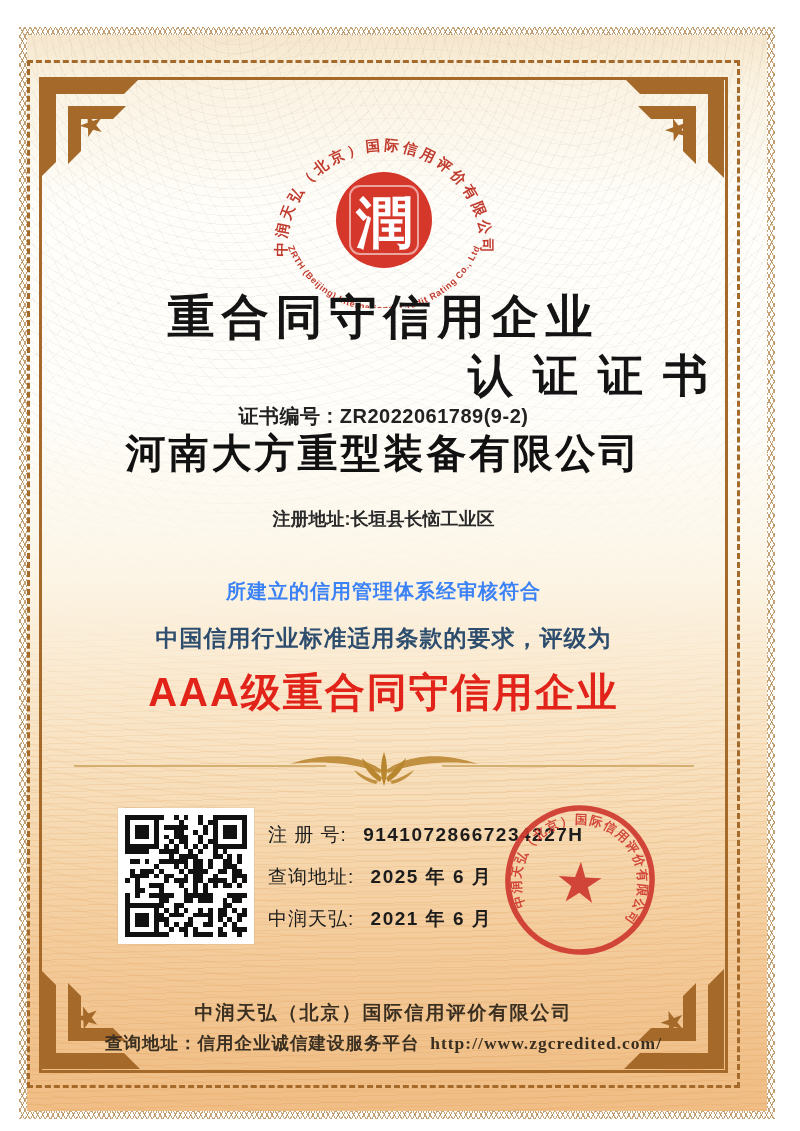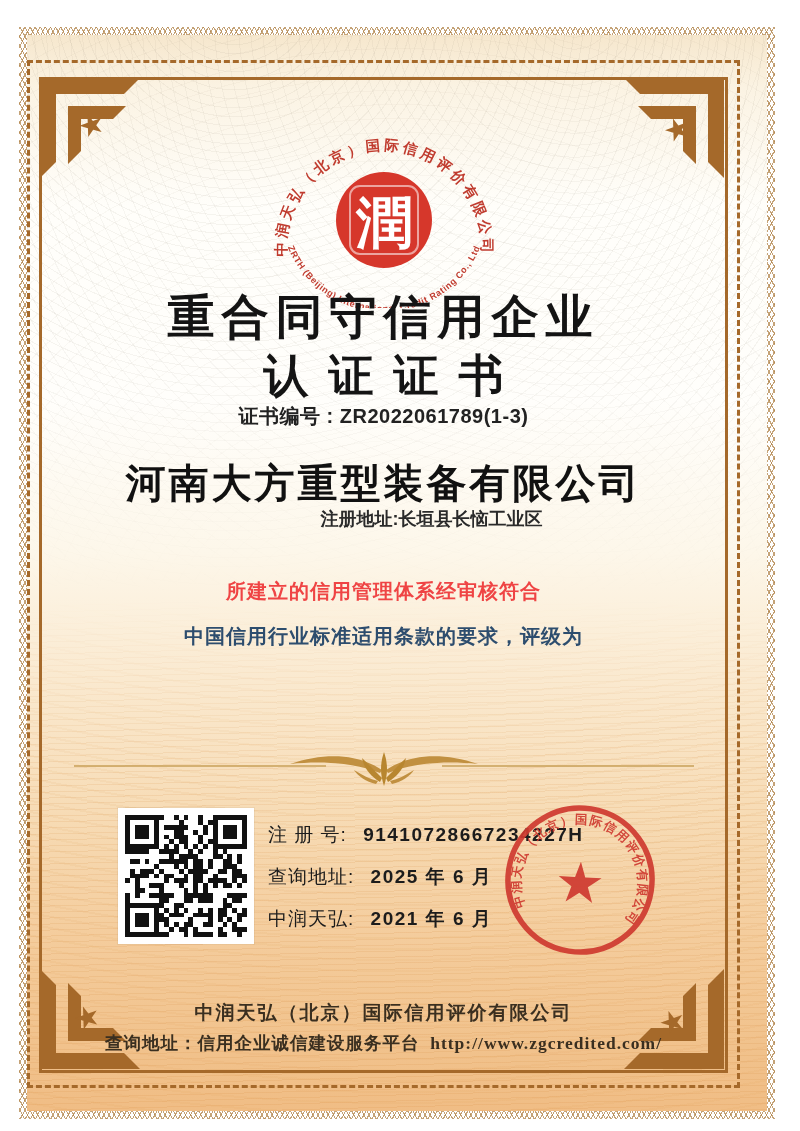--- a/index.html
+++ b/index.html
@@ -59,26 +59,26 @@
   .c-tl .star{transform:rotate(-20deg);}
   .c-tr .star{transform:rotate(-110deg);}
   .c-br .star{transform:rotate(-200deg);}
   .c-bl .star{transform:rotate(-290deg);}
   
   .cw{position:absolute;left:39px;width:689px;text-align:center;}
   .logo-wrap{top:118px;height:190px;}
   .title1{top:286px;font-family:"Liberation Serif",serif;font-weight:700;font-size:47px;
           letter-spacing:7px;color:#141414;}
   .title2{top:346px;font-family:"Liberation Serif",serif;font-weight:700;font-size:45px;
-          letter-spacing:20px;color:#141414;text-indent:20px;}
+          letter-spacing:20px;color:#141414;text-indent:20px;text-align:right;}
   .certno{top:403px;font-size:20px;font-weight:600;color:#222;letter-spacing:.5px;}
-  .company{top:456px;font-size:40px;font-weight:800;color:#111;letter-spacing:3px;}
-  .address{top:507px;font-size:18px;font-weight:700;color:#2a2a2a;padding-left:48px;}
-  .stmt1{top:578px;font-size:20px;font-weight:600;color:#ef4444;letter-spacing:1px;font-family:Liberation Serif, serif;}
-  .stmt2{top:623px;font-size:20px;font-weight:600;color:#2d4d6e;letter-spacing:1px;}
+  .company{top:426px;font-size:40px;font-weight:800;color:#111;letter-spacing:3px;}
+  .address{top:507px;font-size:18px;font-weight:700;color:#2a2a2a;}
+  .stmt1{top:578px;font-size:20px;font-weight:600;color:#3b82f6;letter-spacing:1px;font-family:Liberation Serif, serif;}
+  .stmt2{top:623px;font-size:23px;font-weight:600;color:#2d4d6e;letter-spacing:1px;}
   .rating{top:665px;font-size:40px;font-weight:900;color:#e2231a;letter-spacing:2px;}
   .divider{top:740px;height:54px;}
   
   .qr-box{
     position:absolute;left:118px;top:808px;width:136px;height:136px;background:#fff;
     padding:0;box-shadow:0 0 0 1px rgba(0,0,0,.04);
   }
   .qr-grid{
     position:absolute;left:7px;top:7px;width:122px;height:122px;
     display:grid;grid-template-columns:repeat(25,1fr);grid-template-rows:repeat(25,1fr);
@@ -150,27 +150,28 @@
       <rect x="146" y="68" width="68" height="68" rx="10" fill="none" stroke="rgba(255,255,255,.55)" stroke-width="2"></rect>
       <text x="180" y="124" font-size="56" font-weight="bold" fill="#ffffff" text-anchor="middle" font-family="Liberation Serif, serif">潤</text>
       <text font-size="9" font-weight="bold" fill="#c03b2e" letter-spacing="0.6" font-family="Liberation Sans, sans-serif">
         <textPath href="#arcBot" startOffset="50%" text-anchor="middle">ZRTH (Beijing) International Credit Rating Co., Ltd</textPath>
       </text>
     </svg>
   </div>
 
   <div class="cw abs title1">重合同守信用企业</div>
   <div class="cw abs title2">认证证书</div>
-  <div class="cw abs certno">证书编号 : ZR2022061789(1-3)</div>
+  <div class="cw abs certno">证书编号 : ZR2022061789(9-2)</div>
 
   <div class="cw abs company">河南大方重型装备有限公司</div>
   <div class="cw abs address">注册地址:长垣县长恼工业区</div>
 
   <div class="cw abs stmt1">所建立的信用管理体系经审核符合</div>
   <div class="cw abs stmt2">中国信用行业标准适用条款的要求，评级为</div>
+  <div class="cw abs rating">AAA级重合同守信用企业</div>
 
   <div class="cw abs divider">
     <svg width="620" height="54" viewBox="0 0 620 54" style="display:block;margin:0 auto;">
       <line x1="0" y1="26" x2="252" y2="26" stroke="#c8a058" stroke-width="1.4"></line>
       <line x1="368" y1="26" x2="620" y2="26" stroke="#c8a058" stroke-width="1.4"></line>
       <path d="M308,30 C284,14 252,12 216,24 C252,20 284,24 306,33 Z" fill="#c19040"></path>
       <path d="M312,30 C336,14 368,12 404,24 C368,20 336,24 314,33 Z" fill="#c19040"></path>
       <path d="M310,46 C306,34 306,24 310,12 C314,24 314,34 310,46 Z" fill="#b8862f"></path>
       <path d="M306,42 C296,36 290,28 288,18 C296,26 302,32 308,38 Z" fill="#b8862f"></path>
       <path d="M314,42 C324,36 330,28 332,18 C324,26 318,32 312,38 Z" fill="#b8862f"></path>

